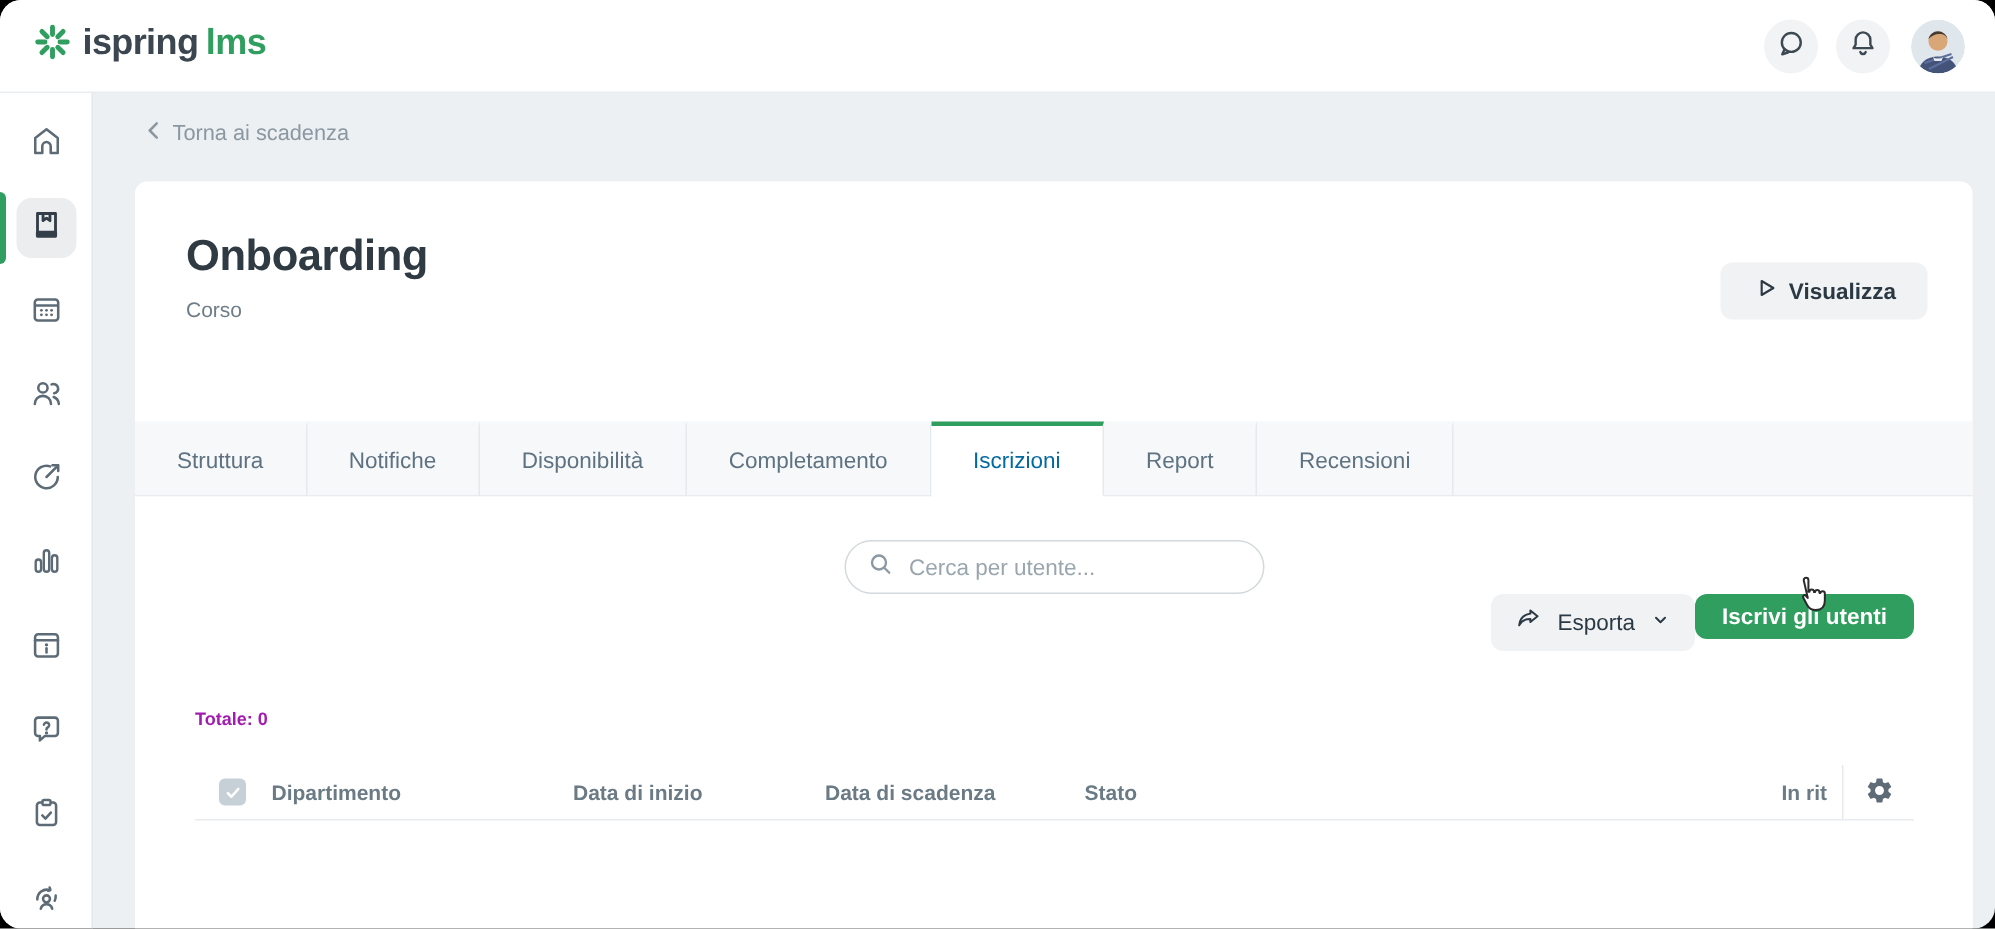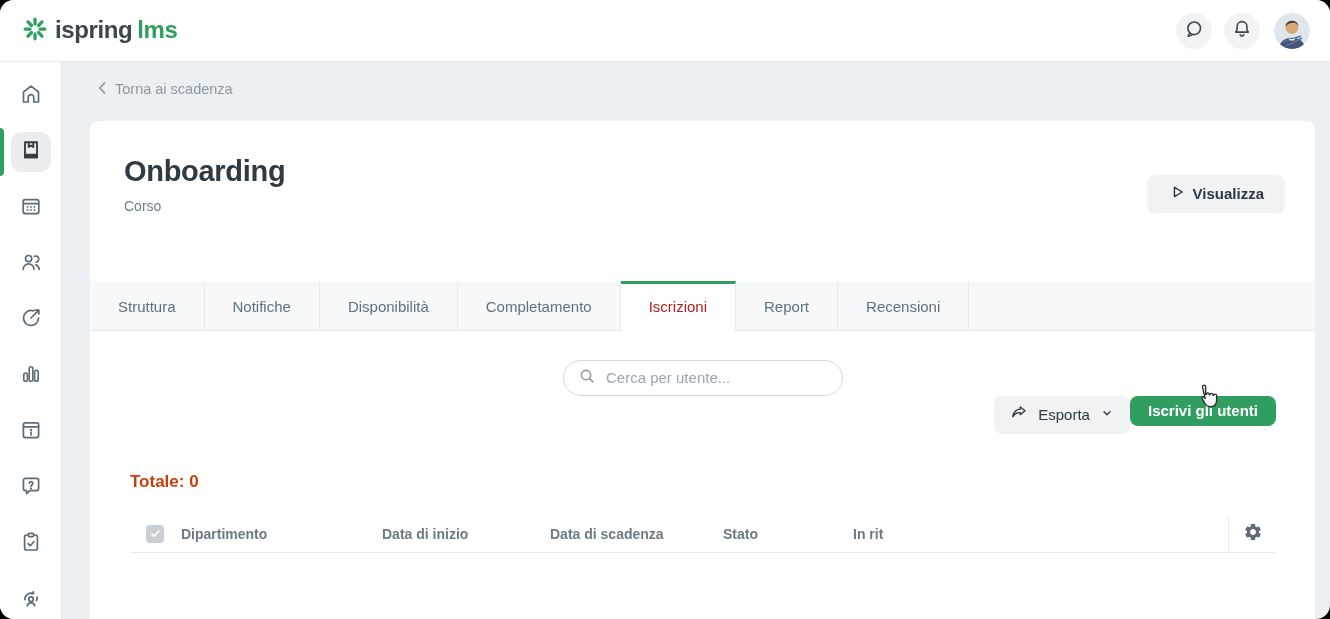--- a/index.html
+++ b/index.html
@@ -79,21 +79,21 @@
   
   .tabbar { height: 50px; background: #f6f8f9; display: flex; font-size: 15px; flex: none; }
   .tab {
     display: flex; align-items: center; padding: 0 28px;
     border-right: 1px solid #e5eaec; border-bottom: 1px solid #e8ecee;
     border-top: 3px solid transparent;
     color: #5e7282; cursor: pointer; white-space: nowrap;
   }
   .tab.active {
     background: #fff; border-top-color: #2f9e5f; border-bottom-color: transparent;
-    color: #b91c1c; font-weight: 500;
+    color: #0369a1; font-weight: 500;
   }
   .tab-filler { flex: 1; border-bottom: 1px solid #e8ecee; }
   
   .content { flex: 1; background: #fff; padding: 29px 39px 0 40px; }
   .toolbar { display: flex; align-items: center; flex-direction: column; }
   .search-box {
     width: 280px; height: 36px; border: 1px solid #d3d9dd; border-radius: 18px;
     display: flex; align-items: center; gap: 9px; padding: 0 12px 0 13px; background: #fff;
   }
   .search-box input {
@@ -101,39 +101,39 @@
     font-size: 15px; color: #333f49; background: transparent;
   }
   .search-box input::placeholder { color: #9aa6ae; }
   .toolbar-actions { margin-left: auto; display: flex; }
   .export-btn { padding: 0 15px; font-weight: 500; gap: 9px; }
   .btn-green {
     height: 30px; border: none; border-radius: 8px; background: #2f9e5f;
     padding: 0 18px; font-family: inherit; font-size: 15px; font-weight: 700;
     color: #fff; cursor: pointer;
   }
-  .total-line { margin-top: 38px; font-size: 17px; font-weight: 700; color: #c2410c; }
+  .total-line { margin-top: 38px; font-size: 12px; font-weight: 700; color: #a21caf; }
   
   .thead {
     margin-top: 24px; height: 37px; border-bottom: 1px solid #e8ecee;
     display: flex; align-items: center; font-size: 14px; font-weight: 700;
     color: #6b7b86;
   }
   .col-check { width: 51px; display: flex; align-items: center; }
   .checkbox {
     width: 18px; height: 18px; margin-left: 16px; border-radius: 4px;
     background: #c7d0d7; display: flex; align-items: center; justify-content: center;
     cursor: default;
   }
   .col-name { width: 299px; display: flex; align-items: center; gap: 7px; color: #3a4751; cursor: pointer; }
   .col-dept { width: 201px; }
   .col-start { width: 168px; }
   .col-due { width: 173px; }
   .col-status { width: 130px; }
-  .col-late { flex: 1; padding-right: 10px; overflow: hidden; white-space: nowrap; }
+  .col-late { flex: 1; text-align: right; padding-right: 10px; overflow: hidden; white-space: nowrap; }
   .col-gear {
     width: 48px; align-self: stretch; border-left: 1px solid #e6eaec;
     display: flex; align-items: center; justify-content: center; cursor: pointer;
   }
   
   .cursor { position: absolute; left: 1192px; top: 383px; pointer-events: none; }
 </style>
 </head>
 <body>
 

